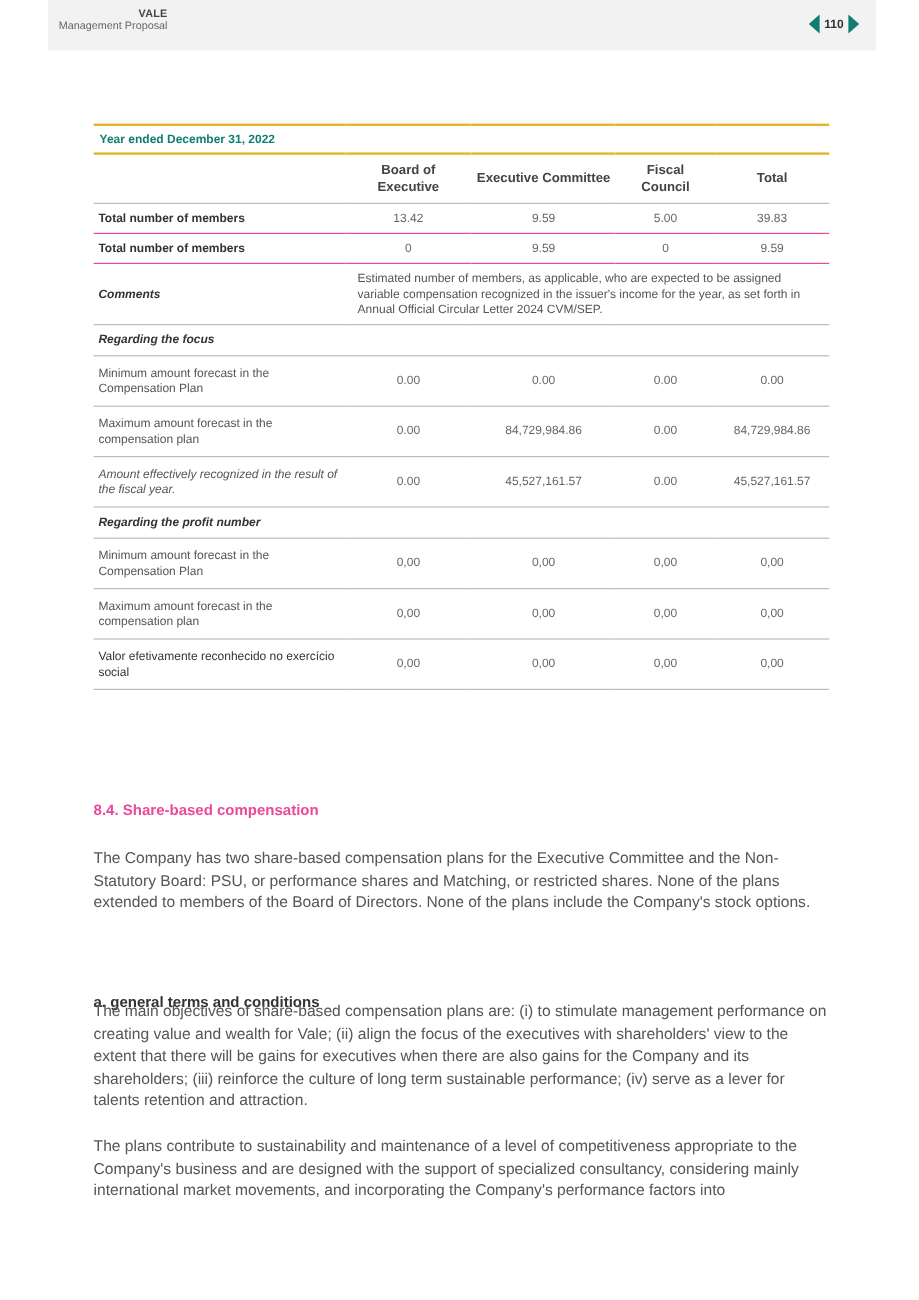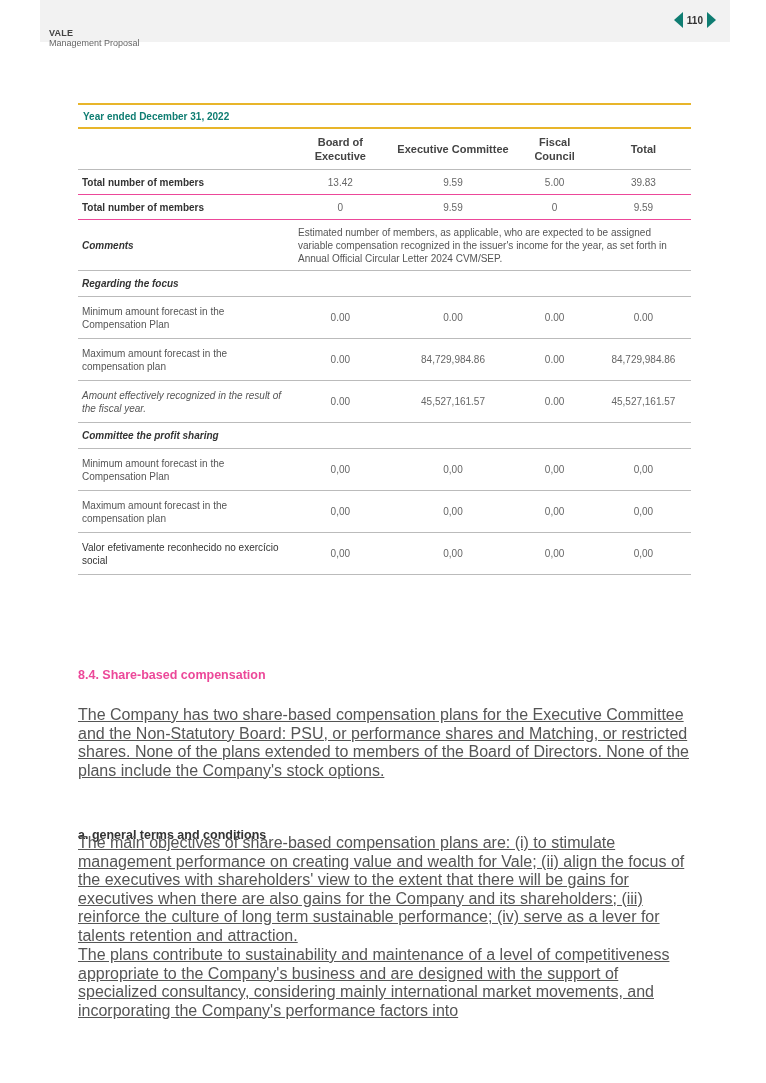--- a/index.html
+++ b/index.html
@@ -4,21 +4,21 @@
 <style>
   html, body { margin: 0; padding: 0; background: #ffffff; }
   body {
     width: 766px; height: 1083px; position: relative; overflow: hidden;
     font-family: "Liberation Sans", sans-serif; color: #555;
   }
   .header {
     position: absolute; left: 40px; top: 0; width: 690px; height: 42px;
     background: #f2f2f2;
   }
-  .brand { position: absolute; left: 9px; top: 28px; }
+  .brand { position: absolute; left: 9px; top: 6px; text-align: right; }
   .brand-name { font-size: 9px; font-weight: bold; color: #444; line-height: 10px; letter-spacing: 0.2px; }
   .brand-sub { font-size: 9px; color: #666; line-height: 11px; }
   .pager { position: absolute; right: 14px; top: 12px; display: flex; align-items: center; gap: 3px; }
   .tri-left { width: 0; height: 0; border-top: 8px solid transparent; border-bottom: 8px solid transparent; border-right: 9px solid #0f7d72; }
   .tri-right { width: 0; height: 0; border-top: 8px solid transparent; border-bottom: 8px solid transparent; border-left: 9px solid #0f7d72; }
   .page-num { font-size: 10px; font-weight: bold; color: #333; padding: 0 1px; }
 
   table.comp {
     position: absolute; left: 78px; top: 103px; width: 613px;
     border-collapse: collapse; font-size: 10px;
@@ -37,21 +37,21 @@
   td.comment-text { color: #555; line-height: 13px; padding-left: 10px !important; }
   tr.section-row td { height: 25px; border-bottom: 1px solid #bbb; font-weight: bold; font-style: italic; color: #333; }
   tr.data-row td { border-bottom: 1px solid #bbb; height: 37px; }
   tr.data-row td.lbl { color: #555; line-height: 13px; padding-top: 2px; padding-bottom: 2px; }
   tr.data-row.tall td { height: 52px; }
   tr.data-row.italic td.lbl { font-style: italic; }
   tr.data-row.dark td.lbl { color: #333; }
   col.c-lbl { width: 210px; }
 
   .section-title { position: absolute; left: 78px; top: 668px; font-size: 12.5px; font-weight: bold; color: #ec4899; }
-  .para { position: absolute; left: 78px; width: 615px; font-size: 16px; line-height: 18.5px; color: #555; margin: 0; text-decoration: underline; }
+  .para { position: absolute; left: 78px; width: 615px; font-size: 13px; line-height: 18.5px; color: #555; margin: 0; }
   .p1 { top: 706px; }
   .sub-title { position: absolute; left: 78px; top: 828px; font-size: 12.5px; font-weight: bold; color: #333; }
   .p2 { top: 834px; }
   .p3 { top: 946px; }
 </style>
 </head>
 <body>
 
 <div class="header">
   <div class="brand">
@@ -120,21 +120,21 @@
       <td class="val">84,729,984.86</td>
     </tr>
     <tr class="data-row italic">
       <td class="lbl">Amount effectively recognized in the result of the fiscal year.</td>
       <td class="val">0.00</td>
       <td class="val">45,527,161.57</td>
       <td class="val">0.00</td>
       <td class="val">45,527,161.57</td>
     </tr>
     <tr class="section-row">
-      <td colspan="5">Committee the profit sharing</td>
+      <td colspan="5">Regarding the profit number</td>
     </tr>
     <tr class="data-row">
       <td class="lbl">Minimum amount forecast in the Compensation Plan</td>
       <td class="val">0,00</td>
       <td class="val">0,00</td>
       <td class="val">0,00</td>
       <td class="val">0,00</td>
     </tr>
     <tr class="data-row">
       <td class="lbl">Maximum amount forecast in the compensation plan</td>

